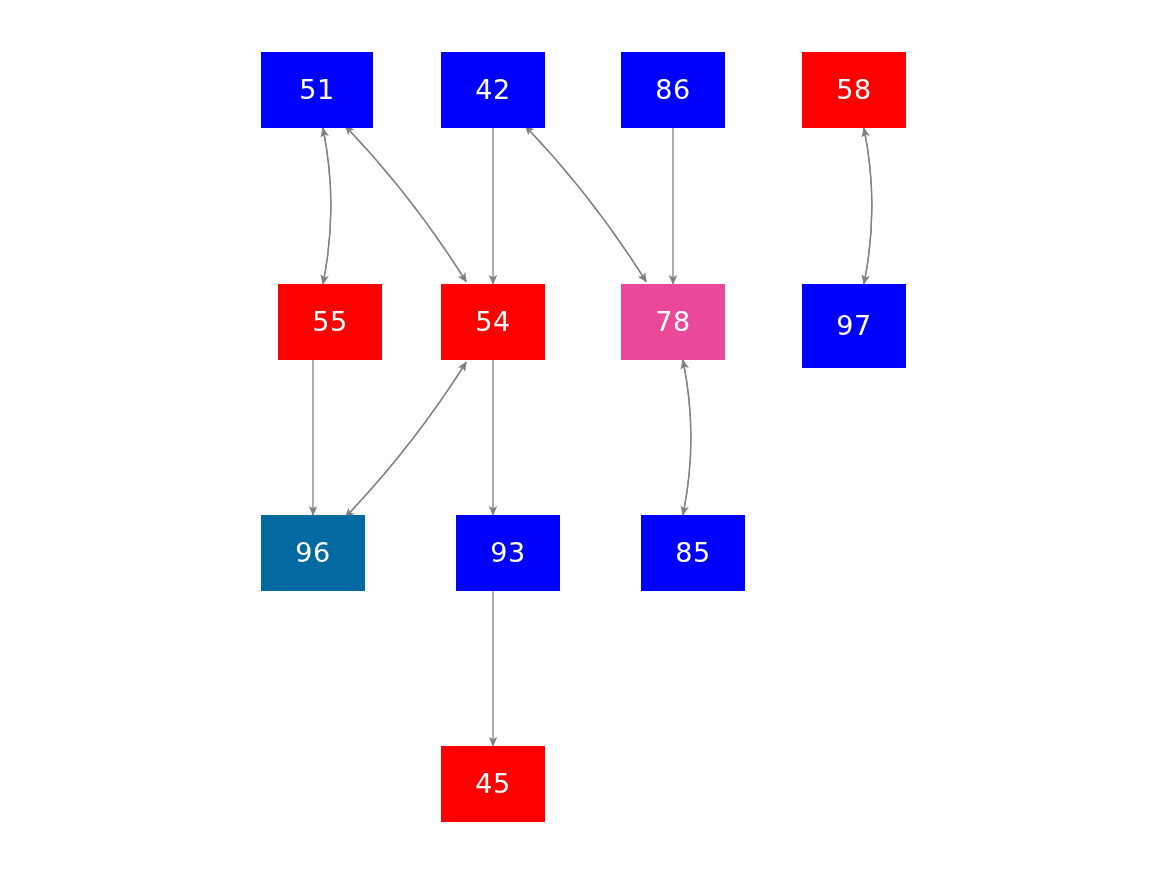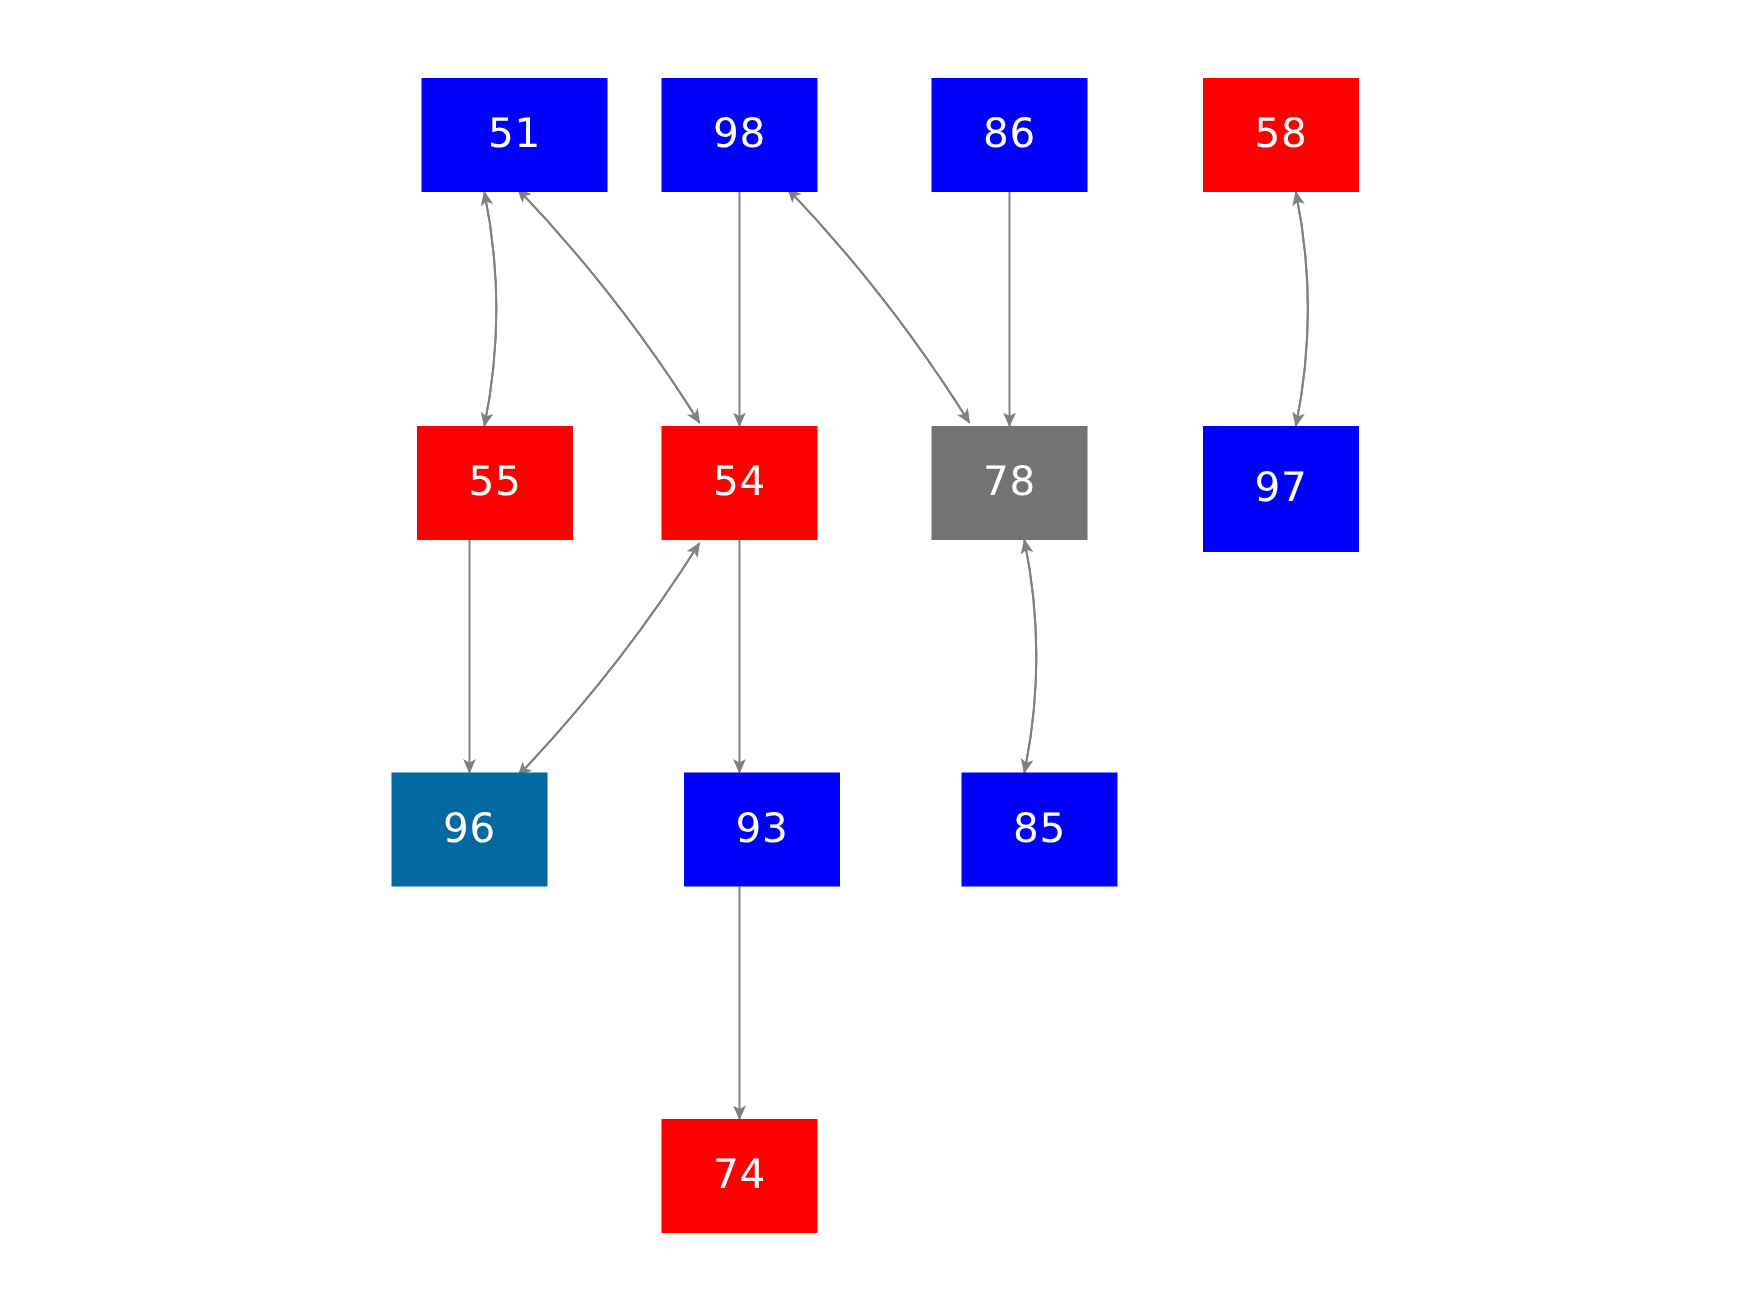--- a/index.html
+++ b/index.html
@@ -74,51 +74,51 @@
         <path d="M 466.2 362.2 Q 413.6 445.8 345.4 517.2"></path>
         <path d="M 345.4 517.2 Q 413.6 445.8 466.2 362.2"></path>
         <path d="M 493.0 360.0 Q 493.0 437.5 493.0 515.0"></path>
         <path d="M 682.9 360.0 Q 698.9 437.5 682.9 515.0"></path>
         <path d="M 682.9 515.0 Q 698.9 437.5 682.9 360.0"></path>
         <path d="M 493.0 591.0 Q 493.0 668.5 493.0 746.0"></path>
       </g>
   </svg>
 
   <div id="nodes-layer">
-      <div class="graph-node" style="left: 261px; top: 52px; width: 124px; height: 76px; background: rgb(0, 0, 255); margin-left: 20px;">
+      <div class="graph-node" style="left: 261px; top: 52px; width: 112px; height: 76px; background: rgb(0, 0, 255);">
         <span class="node-label">51</span>
       </div>
       <div class="graph-node" style="left: 441px; top: 52px; width: 104px; height: 76px; background: rgb(0, 0, 255);">
-        <span class="node-label">98</span>
+        <span class="node-label">42</span>
       </div>
       <div class="graph-node" style="left: 621px; top: 52px; width: 104px; height: 76px; background: rgb(0, 0, 255);">
         <span class="node-label">86</span>
       </div>
       <div class="graph-node" style="left: 802px; top: 52px; width: 104px; height: 76px; background: rgb(255, 0, 0);">
         <span class="node-label">58</span>
       </div>
       <div class="graph-node" style="left: 278px; top: 284px; width: 104px; height: 76px; background: rgb(255, 0, 0);">
         <span class="node-label">55</span>
       </div>
       <div class="graph-node" style="left: 441px; top: 284px; width: 104px; height: 76px; background: rgb(255, 0, 0);">
         <span class="node-label">54</span>
       </div>
-      <div class="graph-node" style="left: 621px; top: 284px; width: 104px; height: 76px; background: #737373;">
+      <div class="graph-node" style="left: 621px; top: 284px; width: 104px; height: 76px; background: #ec4899;">
         <span class="node-label">78</span>
       </div>
       <div class="graph-node" style="left: 802px; top: 284px; width: 104px; height: 84px; background: rgb(0, 0, 255);">
         <span class="node-label">97</span>
       </div>
       <div class="graph-node" style="left: 261px; top: 515px; width: 104px; height: 76px; background: #0369a1;">
         <span class="node-label">96</span>
       </div>
       <div class="graph-node" style="left: 456px; top: 515px; width: 104px; height: 76px; background: rgb(0, 0, 255);">
         <span class="node-label">93</span>
       </div>
       <div class="graph-node" style="left: 621px; top: 515px; width: 104px; height: 76px; background: rgb(0, 0, 255); margin-left: 20px;">
         <span class="node-label">85</span>
       </div>
       <div class="graph-node" style="left: 441px; top: 746px; width: 104px; height: 76px; background: rgb(255, 0, 0);">
-        <span class="node-label">74</span>
+        <span class="node-label">45</span>
       </div>
     </div>
 
 </div>
 
 </body></html>

